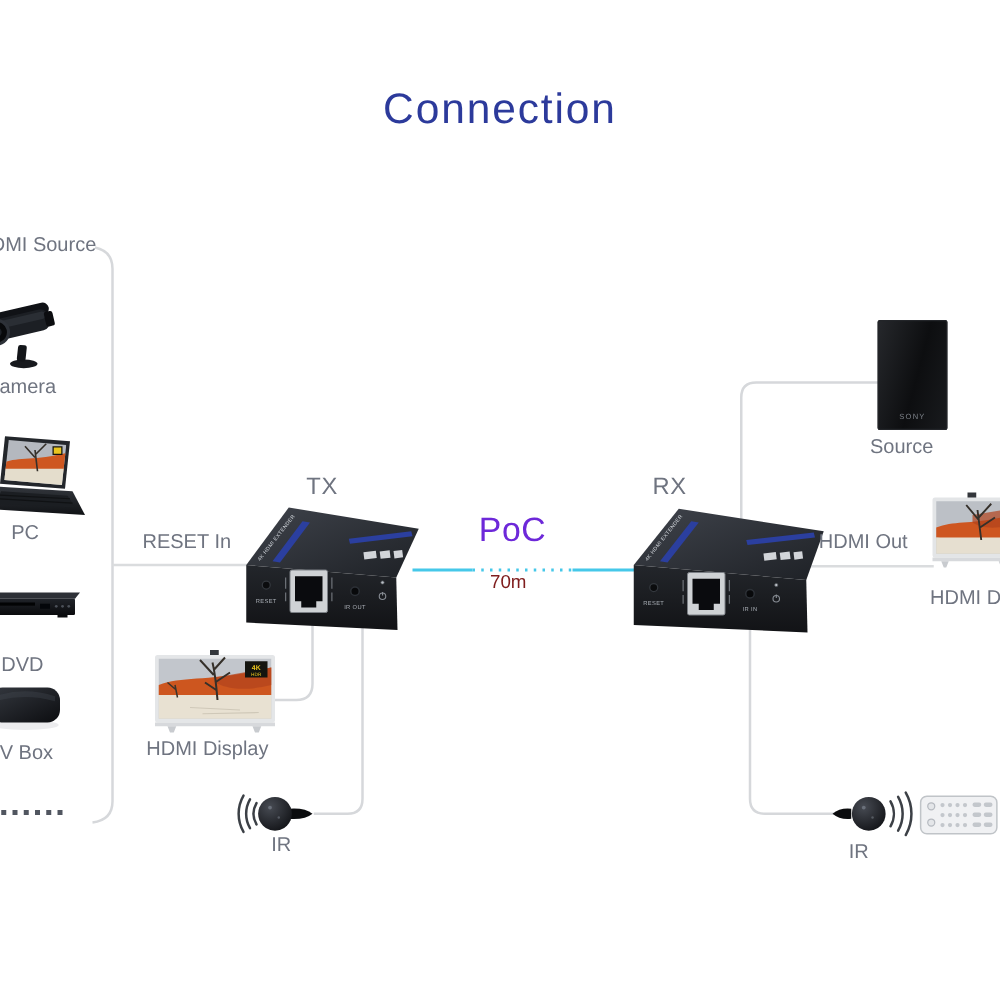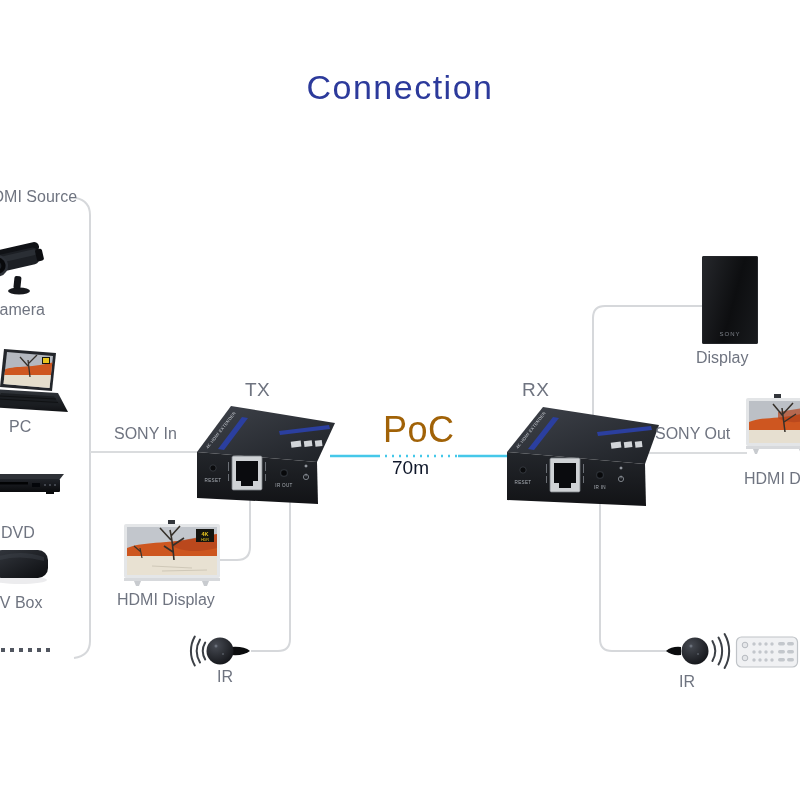--- a/index.html
+++ b/index.html
@@ -3,22 +3,22 @@
 <meta charset="utf-8">
 <style>
   html,body{margin:0;padding:0;background:#fff;}
   .page{position:relative;width:800px;height:768px;overflow:hidden;background:#fff;
         font-family:"Liberation Sans",sans-serif;}
   .abs{position:absolute;}
   .title{position:absolute;top:68px;left:0;width:100%;text-align:center;
          font-size:34px;letter-spacing:1.5px;color:#2c3a9b;}
   .lbl{position:absolute;color:#6f7480;font-size:16px;white-space:nowrap;}
   .lbl-lg{font-size:19px;letter-spacing:.5px;text-align:right;}
-  .poc{position:absolute;color:#a16207;font-size:36px;letter-spacing:.5px;}
-  .dist{position:absolute;color:#0f172a;font-size:19px;}
+  .poc{position:absolute;color:#6d28d9;font-size:27px;letter-spacing:.5px;}
+  .dist{position:absolute;color:#7f1d1d;font-size:15px;}
   .speaker-box{position:absolute;left:702px;top:256px;width:56px;height:88px;border-radius:2px;
     background:linear-gradient(105deg,#26282c 0%,#0d0e10 55%,#191b1e 100%);
     box-shadow:inset 0 0 0 1px #232529;}
   .speaker-brand{position:absolute;bottom:7px;left:0;width:100%;text-align:center;
     color:#7e838a;font-size:6px;letter-spacing:1px;}
   svg{position:absolute;overflow:visible;}
   text{font-family:"Liberation Sans",sans-serif;}
 </style>
 </head>
 <body>
@@ -115,21 +115,21 @@
         <linearGradient id="tvbx" x1="0" y1="0" x2="1" y2="1">
       <stop offset="0" stop-color="#34383f"></stop>
           <stop offset="1" stop-color="#0c0d10"></stop>
         </linearGradient>
       </defs>
     <ellipse cx="30" cy="34" rx="27" ry="4" fill="#ececee"></ellipse>
     <rect x="2" y="4" width="56" height="28" rx="10" fill="url(#tvbx)"></rect>
     <path d="M 6 11 Q 30 3 54 11 L 54 15 Q 30 8 6 15 Z" fill="#454a52" opacity=".35"></path>
   </svg>
 
-  <div class="lbl" style="left:114px;top:425px">SONY In</div>
+  <div class="lbl" style="left:114px;top:425px">RESET In</div>
 
   <div class="lbl lbl-lg" style="left:245px;top:379px">TX</div>
   <svg width="150" height="110" viewBox="0 0 150 110" style="left:185px;top:400px">
     <defs>
       <linearGradient id="txTop" x1="0" y1="0" x2="1" y2="1">
         <stop offset="0" stop-color="#3f434b"></stop>
           <stop offset="1" stop-color="#1e2126"></stop>
         </linearGradient>
       <linearGradient id="txFront" x1="0" y1="0" x2="0" y2="1">
         <stop offset="0" stop-color="#23262b"></stop>
@@ -205,23 +205,23 @@
     <g>
       <circle cx="128" cy="68" r="1.3" fill="#b9bec5" stroke="#54585e" stroke-width=".6"></circle>
       <circle cx="128" cy="79" r="2.6" fill="none" stroke="#878c93" stroke-width=".9"></circle>
       <rect x="127.6" y="75.6" width=".9" height="2.8" fill="#878c93"></rect>
     </g>
   </svg>
 
   <div class="speaker-box">
     <span class="speaker-brand">SONY</span>
   </div>
-  <div class="lbl" style="left:696px;top:349px">Display</div>
-
-  <div class="lbl" style="left:655px;top:425px">SONY Out</div>
+  <div class="lbl" style="left:696px;top:349px">Source</div>
+
+  <div class="lbl" style="left:655px;top:425px">HDMI Out</div>
 
   <svg width="70" height="80" viewBox="0 0 70 80" style="left:744px;top:394px">
     <rect x="30" y="0" width="7" height="6" fill="#33363b"></rect>
     <rect x="2" y="4" width="66" height="48" rx="2" fill="#e3e5e7"></rect>
     <g>
       <rect x="5" y="7" width="60" height="42" fill="#bcc0c6"></rect>
       <path d="M 5 28 C 20 22 35 26 65 18 L 65 36 C 42 40 20 38 5 36 Z" fill="#ce5620"></path>
       <path d="M 34 18 L 65 13 L 65 26 C 50 30 40 28 34 24 Z" fill="#b2431c" opacity=".7"></path>
       <rect x="5" y="36" width="60" height="13" fill="#e6dfd0"></rect>
       <path d="M 41 38 L 38 14 M 39 22 L 29 10 M 39 20 L 49 9 M 40 28 L 52 20" stroke="#35302a" stroke-width="1.5" fill="none"></path>

